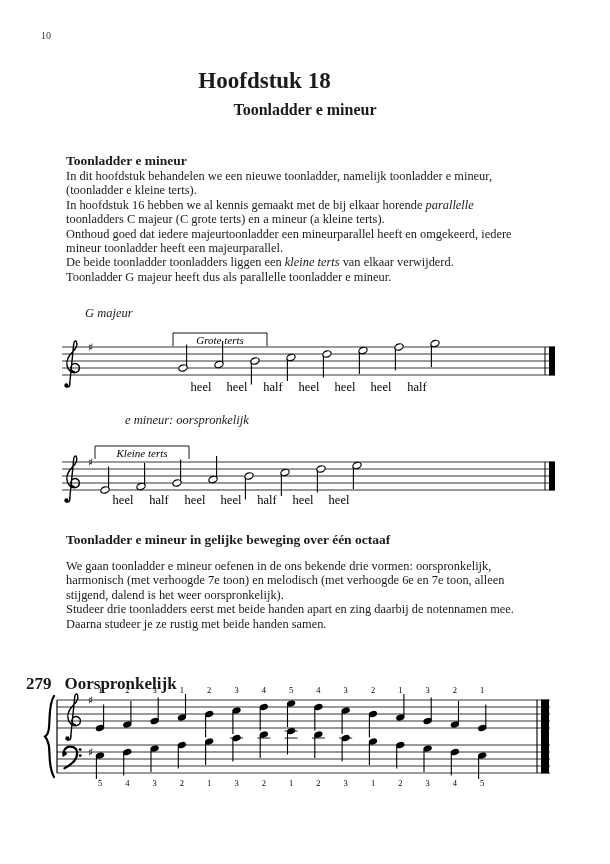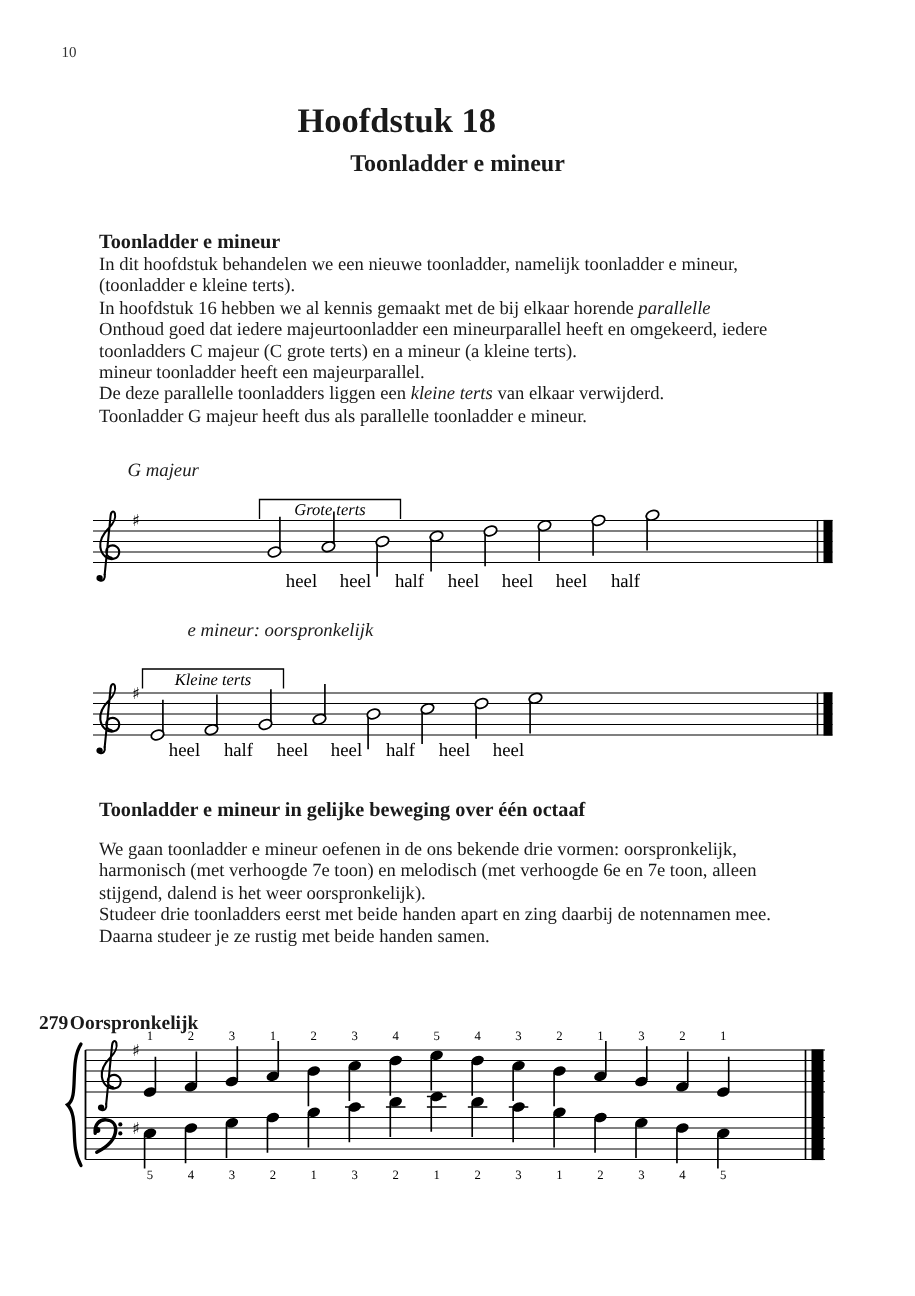--- a/index.html
+++ b/index.html
@@ -8,39 +8,39 @@
     font-family:"Liberation Serif", serif;color:#1a1a1a;overflow:hidden;
   }
   .abs{position:absolute;}
   #page-number{left:41px;top:30px;font-size:10px;color:#333;}
   #main-title{left:0;top:68px;width:529px;text-align:center;font-size:23px;font-weight:bold;}
   #sub-title{left:0;top:101px;width:610px;text-align:center;font-size:16px;font-weight:bold;}
   .sec-heading{left:66px;font-size:13.5px;font-weight:bold;}
   .bodytext{left:66px;width:496px;font-size:12.4px;line-height:14.4px;}
   .ex-label{left:85px;font-size:12.5px;font-style:italic;}
   .music-svg{position:absolute;}
-  #exercise-heading{left:26px;top:674px;font-size:13px;font-weight:bold;display:flex;gap:1px;}
+  #exercise-heading{left:26px;top:674px;font-size:17px;font-weight:bold;display:flex;gap:13px;}
 </style>
 </head>
 <body>
 
 <div class="abs" id="page-number">10</div>
 
 <div class="abs" id="main-title">Hoofdstuk 18</div>
 <div class="abs" id="sub-title">Toonladder e mineur</div>
 
 <div class="abs sec-heading" style="top:153px;">Toonladder e mineur</div>
 <div class="abs bodytext" id="body1" style="top:169px;">
     <div><span>In dit hoofdstuk behandelen we een nieuwe toonladder, namelijk toonladder e mineur,</span></div>
     <div><span>(toonladder e kleine terts).</span></div>
     <div><span>In hoofdstuk 16 hebben we al kennis gemaakt met de bij elkaar horende </span><i>parallelle</i></div>
+    <div><span>toonladders C majeur (C grote terts) en a mineur (a kleine terts).</span></div>
     <div><span>Onthoud goed dat iedere majeurtoonladder een mineurparallel heeft en omgekeerd, iedere</span></div>
-    <div><span>toonladders C majeur (C grote terts) en a mineur (a kleine terts).</span></div>
     <div><span>mineur toonladder heeft een majeurparallel.</span></div>
-    <div><span>De deze parallelle toonladders liggen een </span><i>kleine terts</i><span> van elkaar verwijderd.</span></div>
+    <div><span>De beide toonladder toonladders liggen een </span><i>kleine terts</i><span> van elkaar verwijderd.</span></div>
     <div><span>Toonladder G majeur heeft dus als parallelle toonladder e mineur.</span></div>
   </div>
 
 <div class="abs ex-label" style="top:306px;">G majeur</div>
 <svg class="music-svg" id="staff-major" style="left:55px;top:325px;" width="505" height="80" viewBox="0 0 505 80">
     <line x1="7" x2="500" y1="22" y2="22" stroke="#000" stroke-width="0.8"></line>
     <line x1="7" x2="500" y1="29" y2="29" stroke="#000" stroke-width="0.8"></line>
     <line x1="7" x2="500" y1="36" y2="36" stroke="#000" stroke-width="0.8"></line>
     <line x1="7" x2="500" y1="43" y2="43" stroke="#000" stroke-width="0.8"></line>
     <line x1="7" x2="500" y1="50" y2="50" stroke="#000" stroke-width="0.8"></line>

